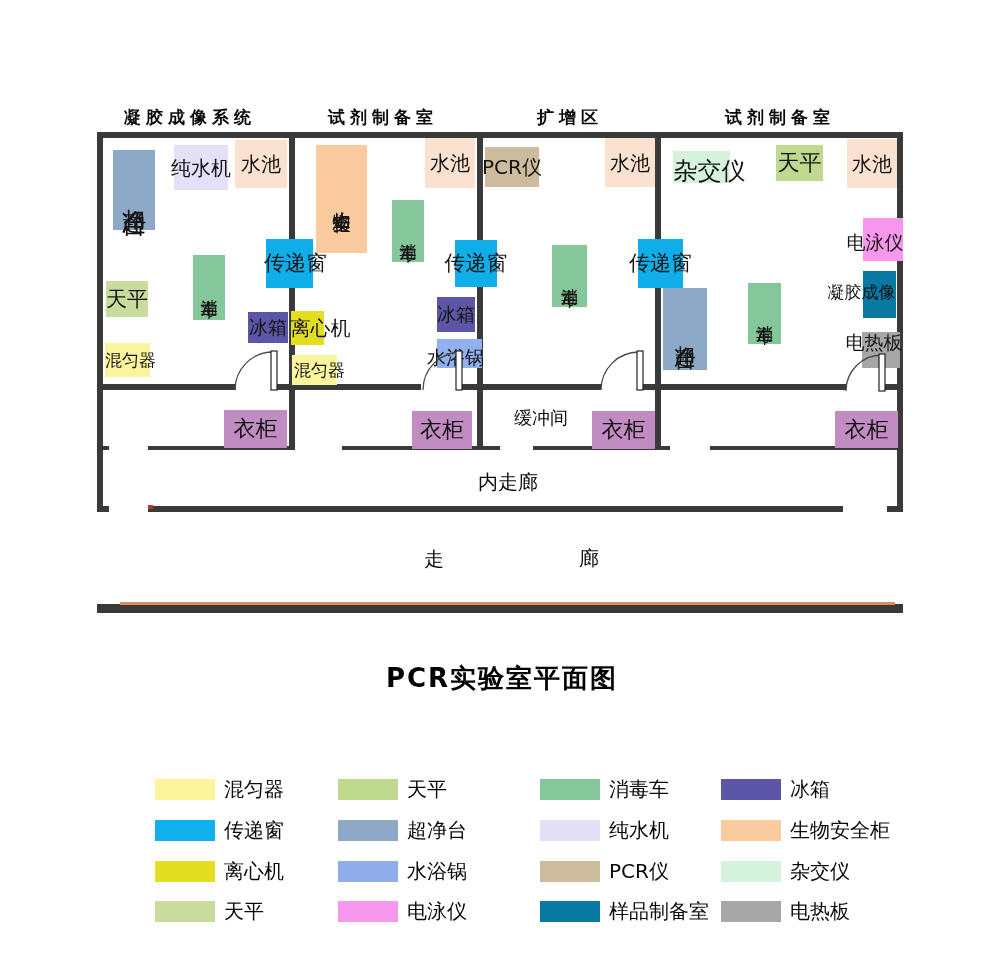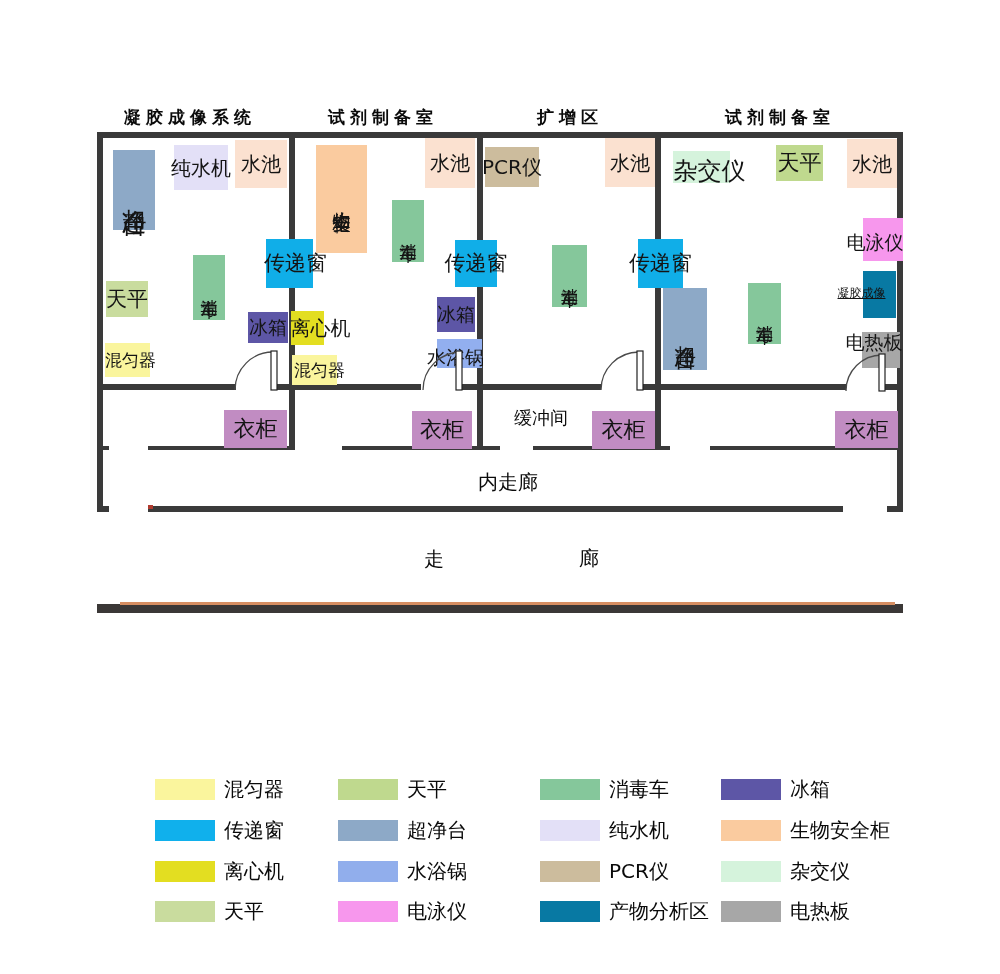--- a/index.html
+++ b/index.html
@@ -131,21 +131,21 @@
       <div class="equip" style="left: 776px; top: 145px; width: 47px; height: 36px; background: rgb(191, 217, 142);">
         <span class="lab" style="font-size: 22px; transform: translate(0px, 0px);">天平</span>
       </div>
       <div class="equip" style="left: 847px; top: 139px; width: 50px; height: 49px; background: rgb(251, 225, 208);">
         <span class="lab" style="font-size: 20px; transform: translate(0px, 0px);">水池</span>
       </div>
       <div class="equip" style="left: 863px; top: 218px; width: 40px; height: 43px; background: rgb(247, 151, 237);">
         <span class="lab" style="font-size: 19px; transform: translate(-8px, 3px);">电泳仪</span>
       </div>
       <div class="equip" style="left: 863px; top: 271px; width: 33px; height: 47px; background: rgb(8, 121, 163);">
-        <span class="lab" style="font-size: 12px; transform: translate(-18px, -2px); text-decoration: underline;">凝胶成像</span>
+        <span class="lab" style="font-size: 17px; transform: translate(-18px, -2px);">凝胶成像</span>
       </div>
       <div class="equip" style="left: 862px; top: 332px; width: 38px; height: 36px; background: rgb(167, 167, 167);">
         <span class="lab" style="font-size: 19px; transform: translate(-7px, -8px);">电热板</span>
       </div>
       <div class="equip v" style="left: 663px; top: 288px; width: 44px; height: 82px; background: rgb(141, 169, 199);">
         <span class="lab" style="font-size: 22px; transform: translate(0px, 0px);">超净台</span>
       </div>
       <div class="equip v" style="left: 748px; top: 283px; width: 33px; height: 61px; background: rgb(133, 199, 155);">
         <span class="lab" style="font-size: 17px; transform: translate(0px, 0px);">消毒车</span>
       </div>
@@ -172,20 +172,21 @@
     </g>
     <g fill="#ffffff" stroke="#222222" stroke-width="1.2">
       <rect x="271" y="351" width="6" height="39"></rect>
       <rect x="456" y="351" width="6" height="39"></rect>
       <rect x="637" y="351" width="6" height="39"></rect>
       <rect x="879" y="354" width="6" height="37"></rect>
     </g>
   </svg>
 
   <div id="text-layer">
+    <div id="plan-title">PCR实验室平面图</div>
   <div class="room-label" style="left: 190px; top: 106px;">凝胶成像系统</div>
       <div class="room-label" style="left: 383px; top: 106px;">试剂制备室</div>
       <div class="room-label" style="left: 570px; top: 106px;">扩增区</div>
       <div class="room-label" style="left: 780px; top: 106px;">试剂制备室</div>
       <div class="area-label" style="left: 541px; top: 418px; font-size: 18px;">缓冲间</div>
       <div class="area-label" style="left: 508px; top: 482px; font-size: 20px;">内走廊</div>
       <div class="area-label" style="left: 434px; top: 559px; font-size: 20px;">走</div>
       <div class="area-label" style="left: 589px; top: 558px; font-size: 20px;">廊</div>
     </div>
 
@@ -212,18 +213,18 @@
       <div class="legend-label" style="left: 407px; top: 861px;">水浴锅</div>
       <div class="legend-swatch" style="left: 540px; top: 861px; background: rgb(204, 188, 157);"></div>
       <div class="legend-label" style="left: 609px; top: 861px;">PCR仪</div>
       <div class="legend-swatch" style="left: 721px; top: 861px; background: rgb(213, 243, 220);"></div>
       <div class="legend-label" style="left: 790px; top: 861px;">杂交仪</div>
       <div class="legend-swatch" style="left: 155px; top: 901px; background: rgb(201, 220, 158);"></div>
       <div class="legend-label" style="left: 224px; top: 901px;">天平</div>
       <div class="legend-swatch" style="left: 338px; top: 901px; background: rgb(247, 151, 237);"></div>
       <div class="legend-label" style="left: 407px; top: 901px;">电泳仪</div>
       <div class="legend-swatch" style="left: 540px; top: 901px; background: rgb(8, 121, 163);"></div>
-      <div class="legend-label" style="left: 609px; top: 901px;">产物分析区</div>
+      <div class="legend-label" style="left: 609px; top: 901px;">样品制备室</div>
       <div class="legend-swatch" style="left: 721px; top: 901px; background: rgb(167, 167, 167);"></div>
       <div class="legend-label" style="left: 790px; top: 901px;">电热板</div>
     </div>
 
 </div>
 
 </body></html>

